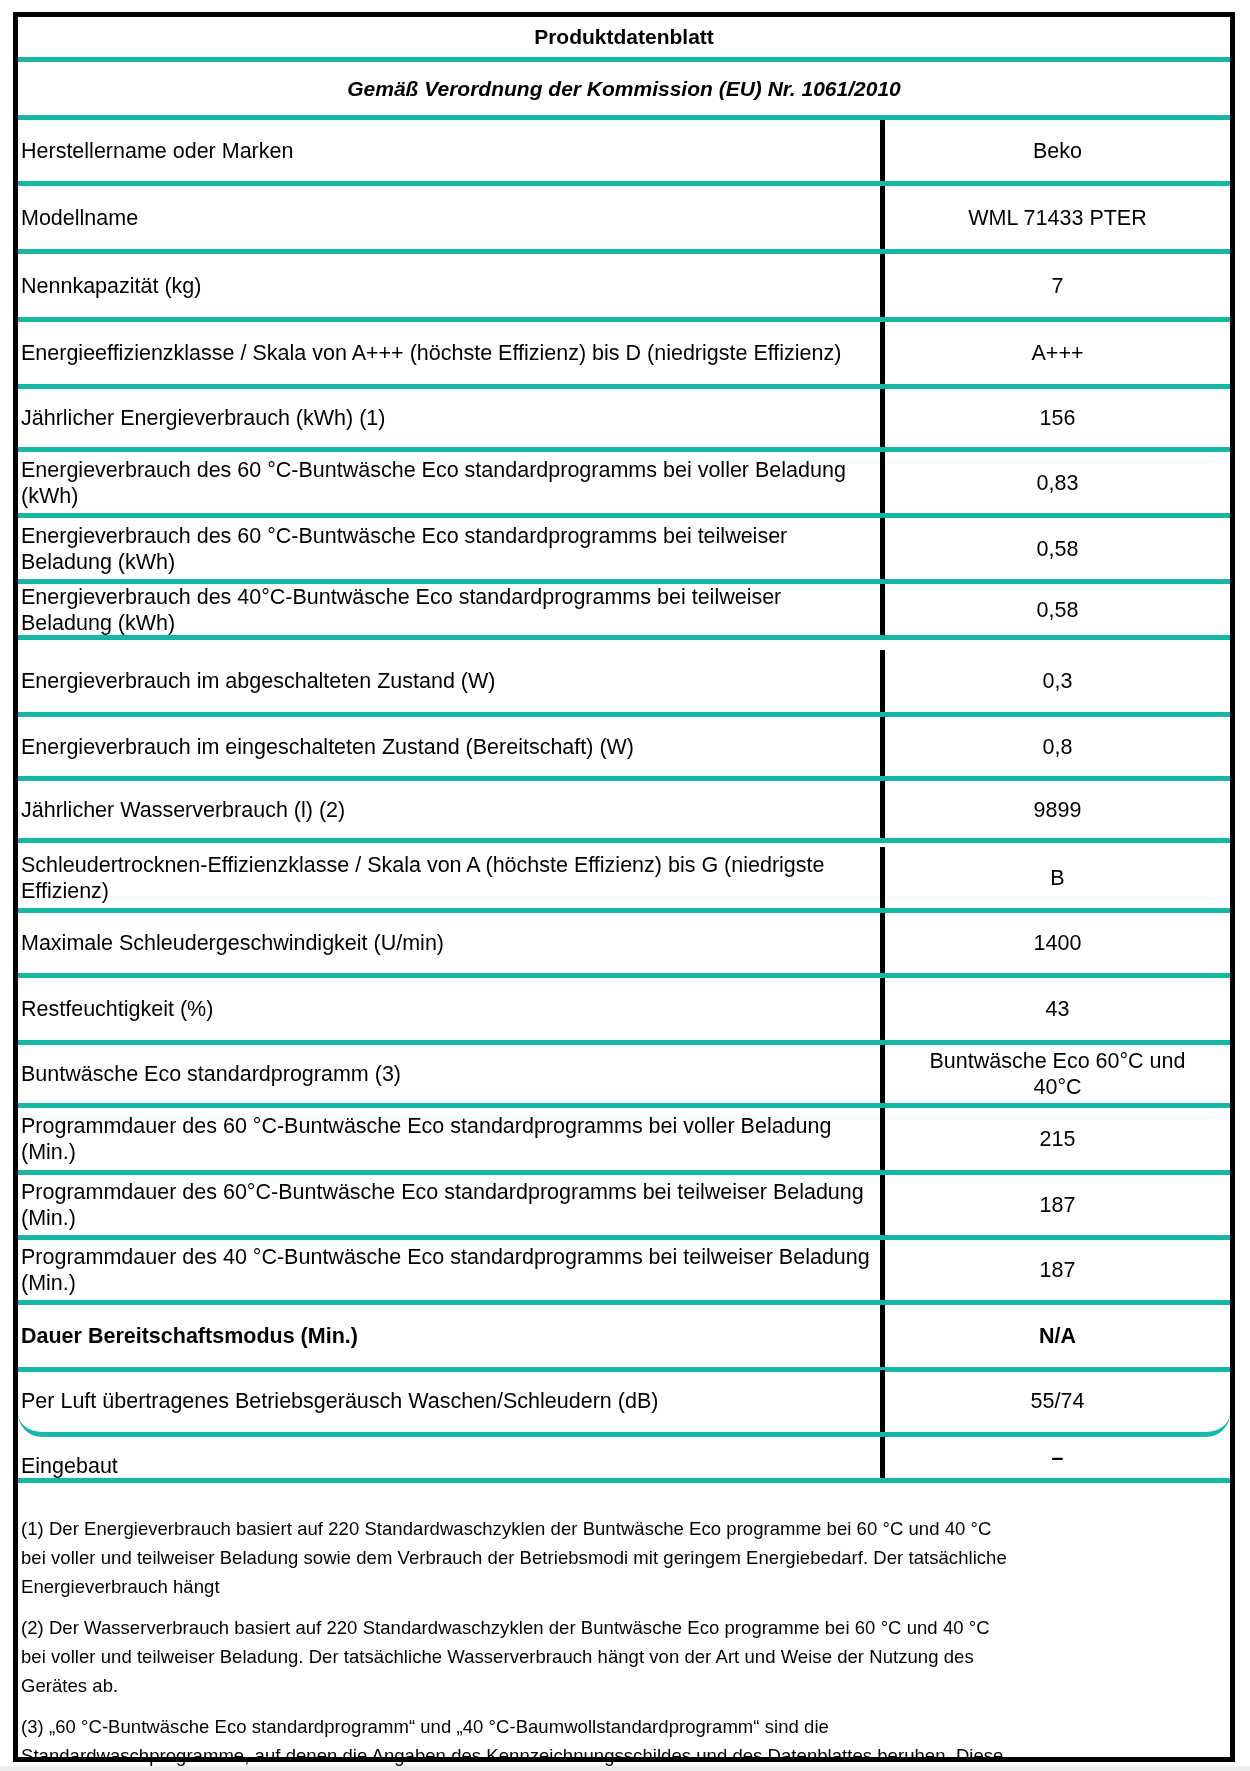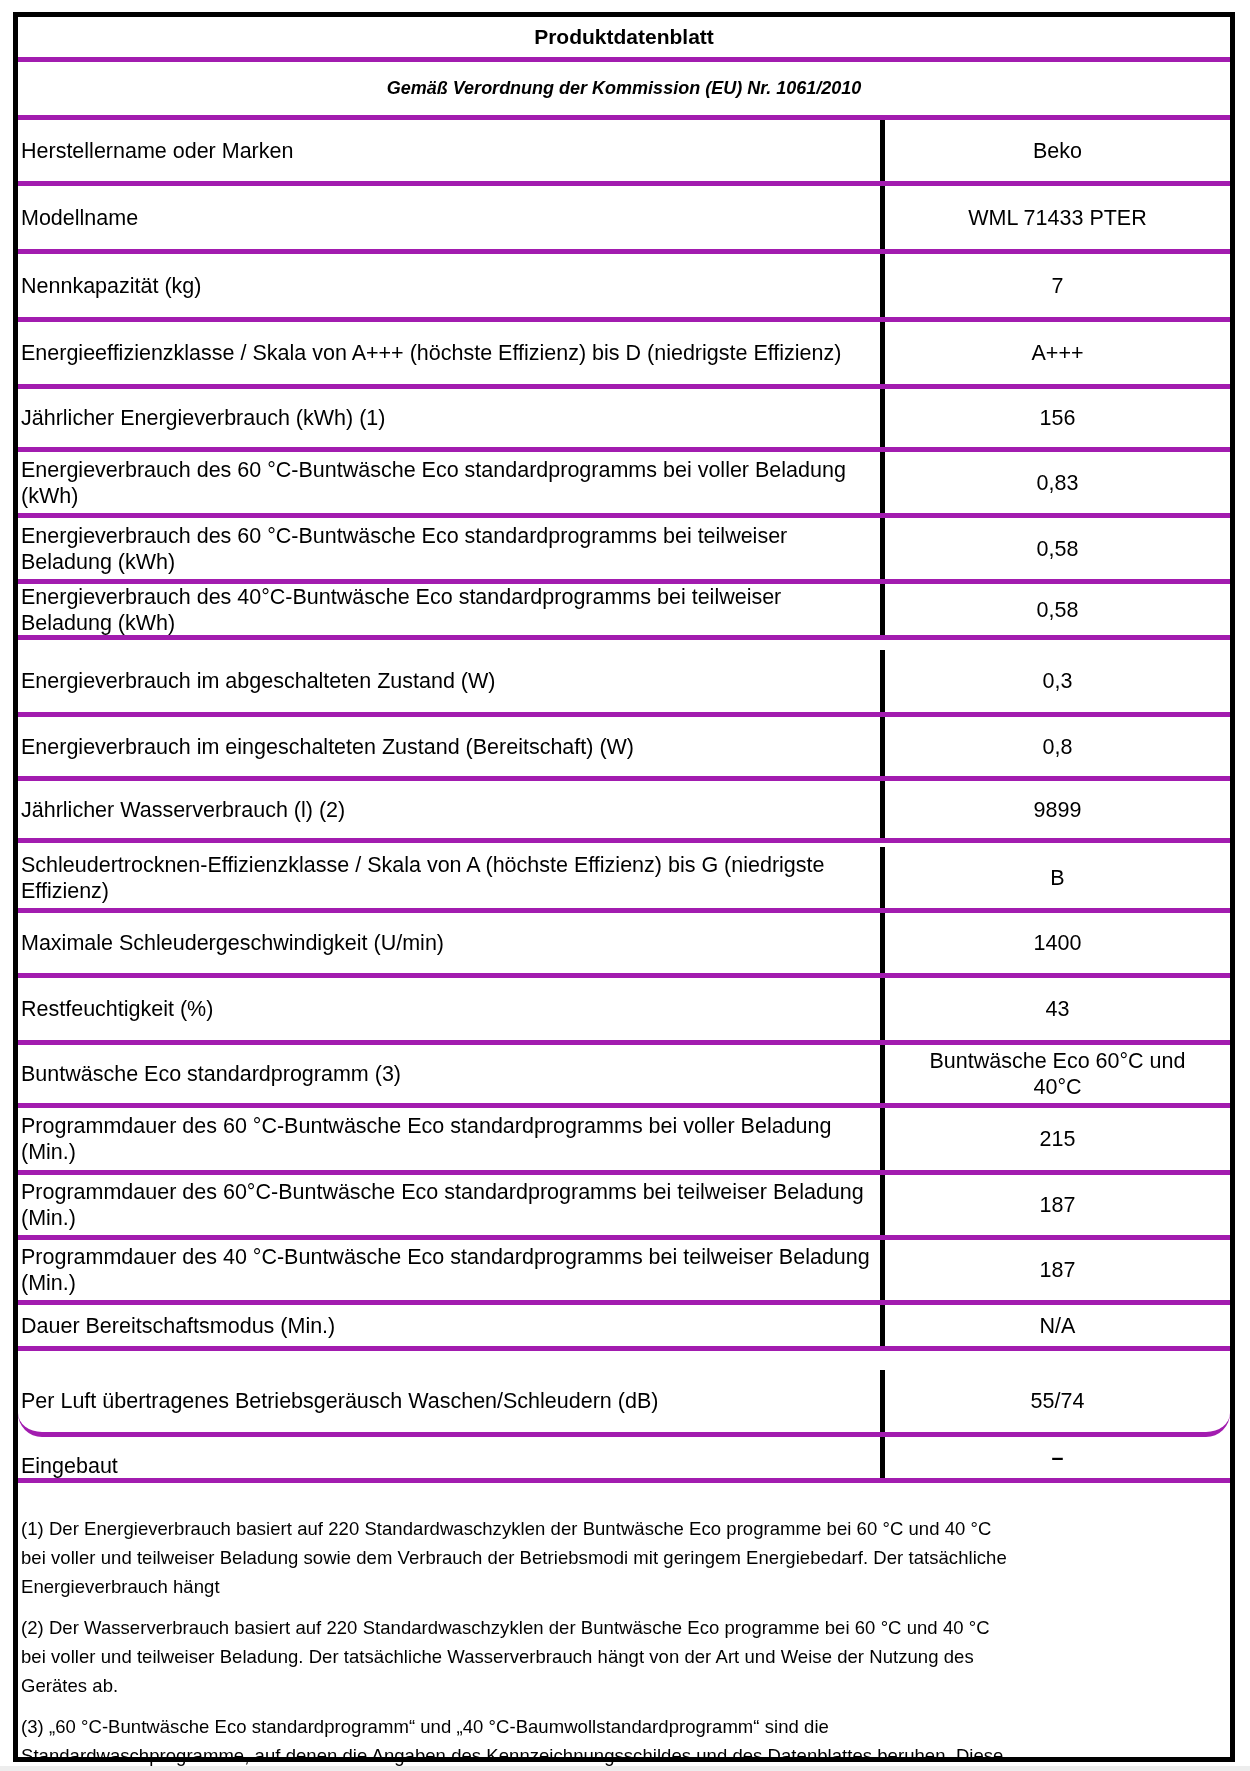--- a/index.html
+++ b/index.html
@@ -34,32 +34,32 @@
       width: 1222px;
       height: 1750px;
       box-sizing: border-box;
       border: 5px solid #000;
     }
     .row {
       position: absolute;
       left: 0;
       width: 1212px;
       box-sizing: border-box;
-      border-bottom: 5px solid #a21caf;
+      border-bottom: 5px solid #14b8a6;
     }
     .cell-full {
       position: absolute;
       left: 0; top: 0; right: 0; bottom: 0;
       display: flex;
       align-items: center;
       justify-content: center;
       font-size: 21px;
     }
     .title { font-weight: bold; font-size: 21px; }
-    .subtitle { font-weight: bold; font-style: italic; font-size: 18px; }
+    .subtitle { font-weight: bold; font-style: italic; font-size: 21px; }
     .cell-label {
       position: absolute;
       left: 0; top: 0; bottom: 0;
       width: 867px;
       box-sizing: border-box;
       border-right: 5px solid #000;
       display: flex;
       align-items: center;
       padding-left: 3px;
       padding-right: 6px;
@@ -169,21 +169,21 @@
         <div class="cell-value">215</div>
       </div>
       <div class="row" style="top: 1158px; height: 65px;">
         <div class="cell-label">Programmdauer des 60°C-Buntwäsche Eco standardprogramms bei teilweiser Beladung (Min.)</div>
         <div class="cell-value">187</div>
       </div>
       <div class="row" style="top: 1223px; height: 65px;">
         <div class="cell-label">Programmdauer des 40 °C-Buntwäsche Eco standardprogramms bei teilweiser Beladung (Min.)</div>
         <div class="cell-value">187</div>
       </div>
-      <div class="row" style="top: 1288px; height: 46px;">
+      <div class="row" style="top: 1288px; height: 67px; font-weight: bold;">
         <div class="cell-label">Dauer Bereitschaftsmodus (Min.)</div>
         <div class="cell-value">N/A</div>
       </div>
       <div class="row" style="top: 1353px; height: 67px; border-radius: 24px;">
         <div class="cell-label">Per Luft übertragenes Betriebsgeräusch Waschen/Schleudern (dB)</div>
         <div class="cell-value">55/74</div>
       </div>
       <div class="row" style="top: 1420px; height: 46px;">
         <div class="cell-label" style="align-items: flex-start; padding-top: 16px;">Eingebaut</div>
         <div class="cell-value" style="font-weight: bold;">–</div>

